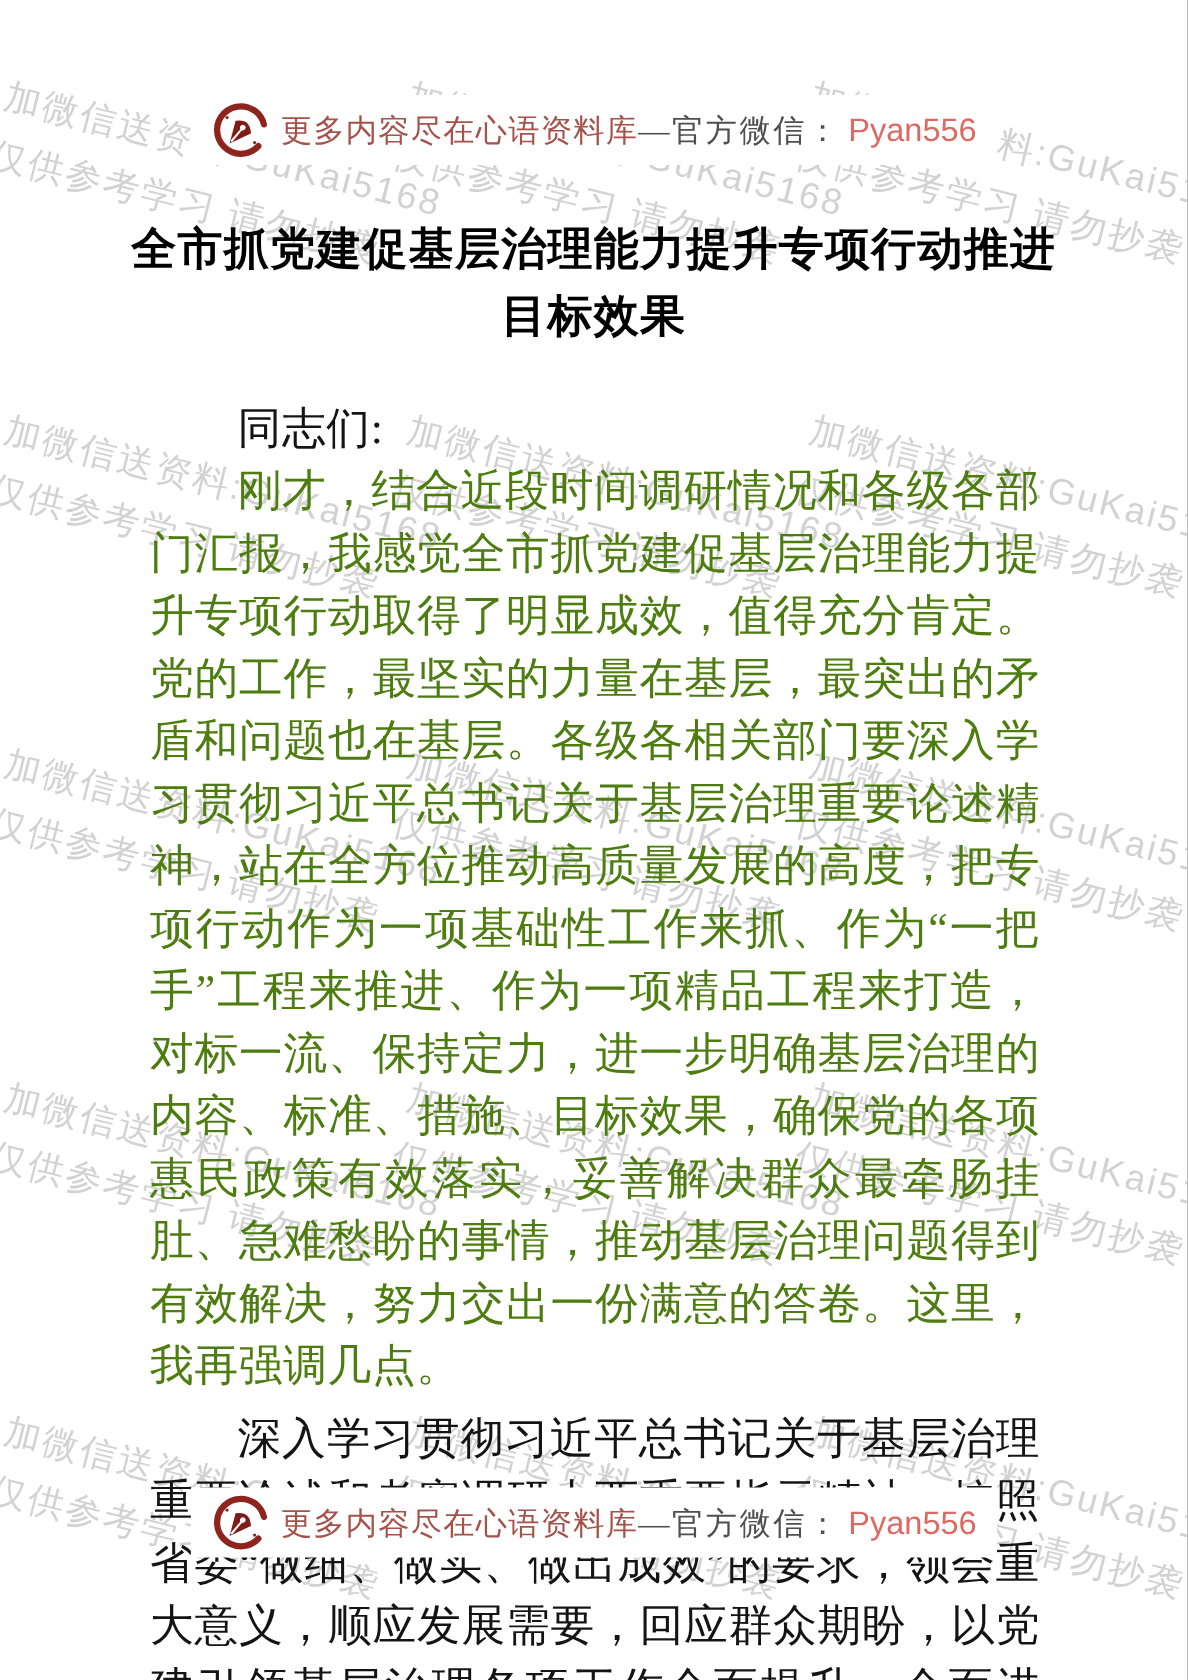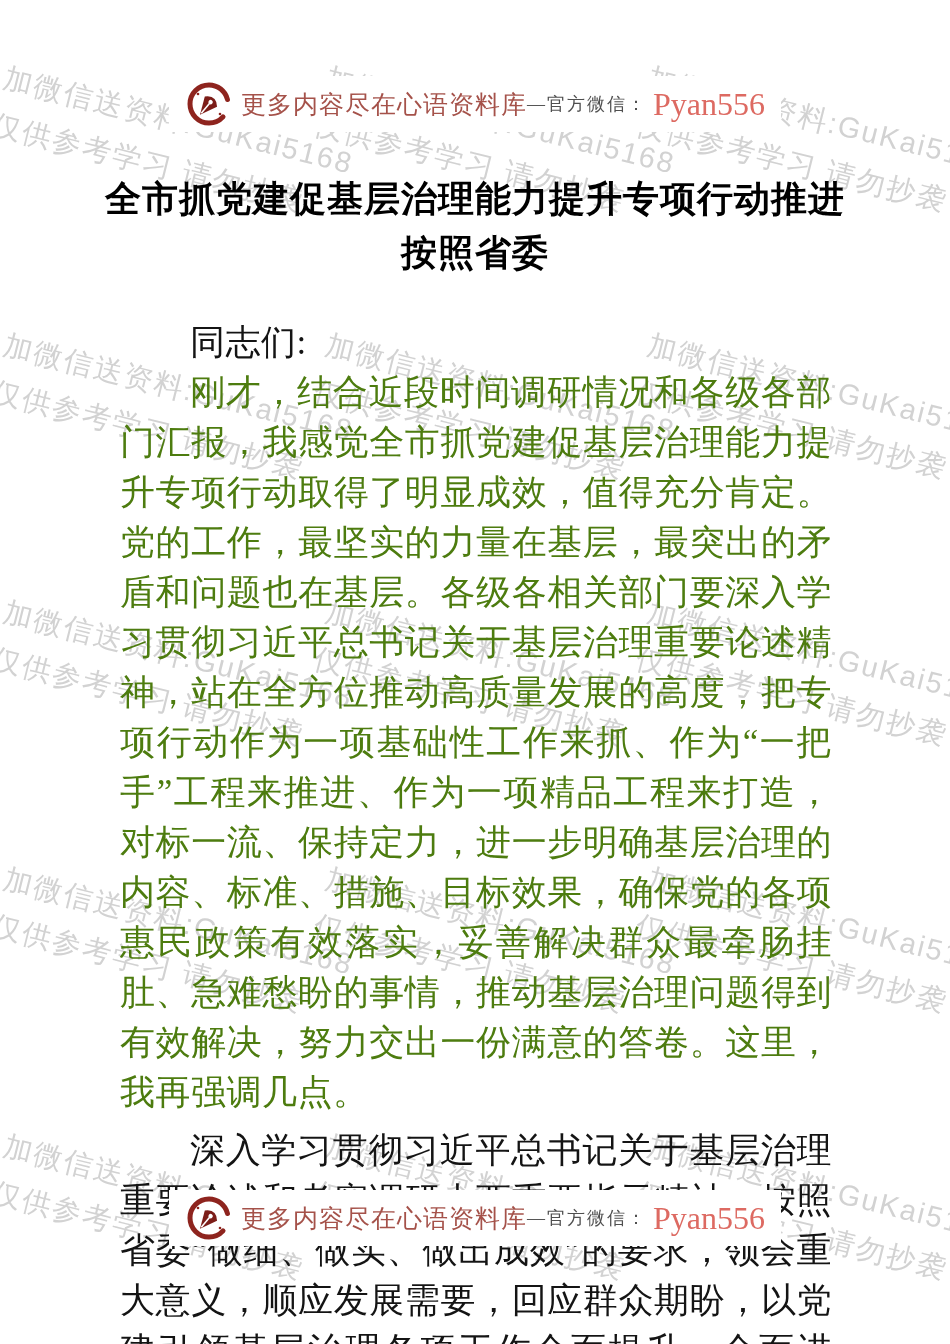--- a/index.html
+++ b/index.html
@@ -37,26 +37,26 @@
     white-space:nowrap;
   }
   .brand-bar.header{top:76px;}
   .brand-bar.footer{top:1190px;}
   .logo{display:inline-block;width:48px;height:48px;margin-right:8px;flex:0 0 auto;}
   .brand-text{
     font-size:25px;font-weight:normal;letter-spacing:1px;
     font-family:"Liberation Serif", serif;
   }
   .brand-label{
-    font-size:18px;letter-spacing:2px;
+    font-size:25px;letter-spacing:2px;
     font-family:"Liberation Serif", serif;
   }
   .brand-id{
-    font-size:32px;margin-left:6px;
-    font-family:Liberation Serif, serif;
+    font-size:26px;margin-left:6px;
+    font-family:Liberation Sans, sans-serif;
   }
   .title{
     position:absolute;top:172px;left:70px;right:70px;
     margin:0;
     text-align:center;
     font-size:36px;line-height:54px;
     font-weight:bold;color:#000000;
     letter-spacing:1px;
     font-family:"Liberation Sans", sans-serif;
   }
@@ -163,21 +163,21 @@
           <circle cx="35" cy="34" r="1.3" fill="#8e241e"></circle>
         </svg>
       </span>
       <span class="brand-text" style="color: rgb(165, 82, 74);">更多内容尽在心语资料库</span>
       <span class="brand-label" style="color: rgb(79, 79, 79);">—官方微信：</span>
       <span class="brand-id" style="color: rgb(221, 106, 98);">Pyan556</span>
     </div>
 
     <h1 class="title">
       <span>全市抓党建促基层治理能力提升专项行动推进</span><br>
-      <span>按照省委</span>
+      <span>目标效果</span>
     </h1>
 
     <div class="body-flow">
       <p class="body-p" style="color: rgb(20, 20, 20);">同志们:</p>
       <p class="body-p" style="color: #4d7c0f;">刚才，结合近段时间调研情况和各级各部门汇报，我感觉全市抓党建促基层治理能力提升专项行动取得了明显成效，值得充分肯定。党的工作，最坚实的力量在基层，最突出的矛盾和问题也在基层。各级各相关部门要深入学习贯彻习近平总书记关于基层治理重要论述精神，站在全方位推动高质量发展的高度，把专项行动作为一项基础性工作来抓、作为“一把手”工程来推进、作为一项精品工程来打造，对标一流、保持定力，进一步明确基层治理的内容、标准、措施、目标效果，确保党的各项惠民政策有效落实，妥善解决群众最牵肠挂肚、急难愁盼的事情，推动基层治理问题得到有效解决，努力交出一份满意的答卷。这里，我再强调几点。</p>
       <p class="body-p after-red" style="color: rgb(20, 20, 20);">深入学习贯彻习近平总书记关于基层治理重要论述和考察调研山西重要指示精神，按照省委“做细、做实、做出成效”的要求，领会重大意义，顺应发展需要，回应群众期盼，以党建引领基层治理各项工作全面提升、全面进步。</p>
       <p class="footnote">二要问题导向心语文创素材库：}https://www.xinyuwenchuang.cn/。#公众号：笔杆子星域。</p>
     </div>
 
     <div class="brand-bar footer">

